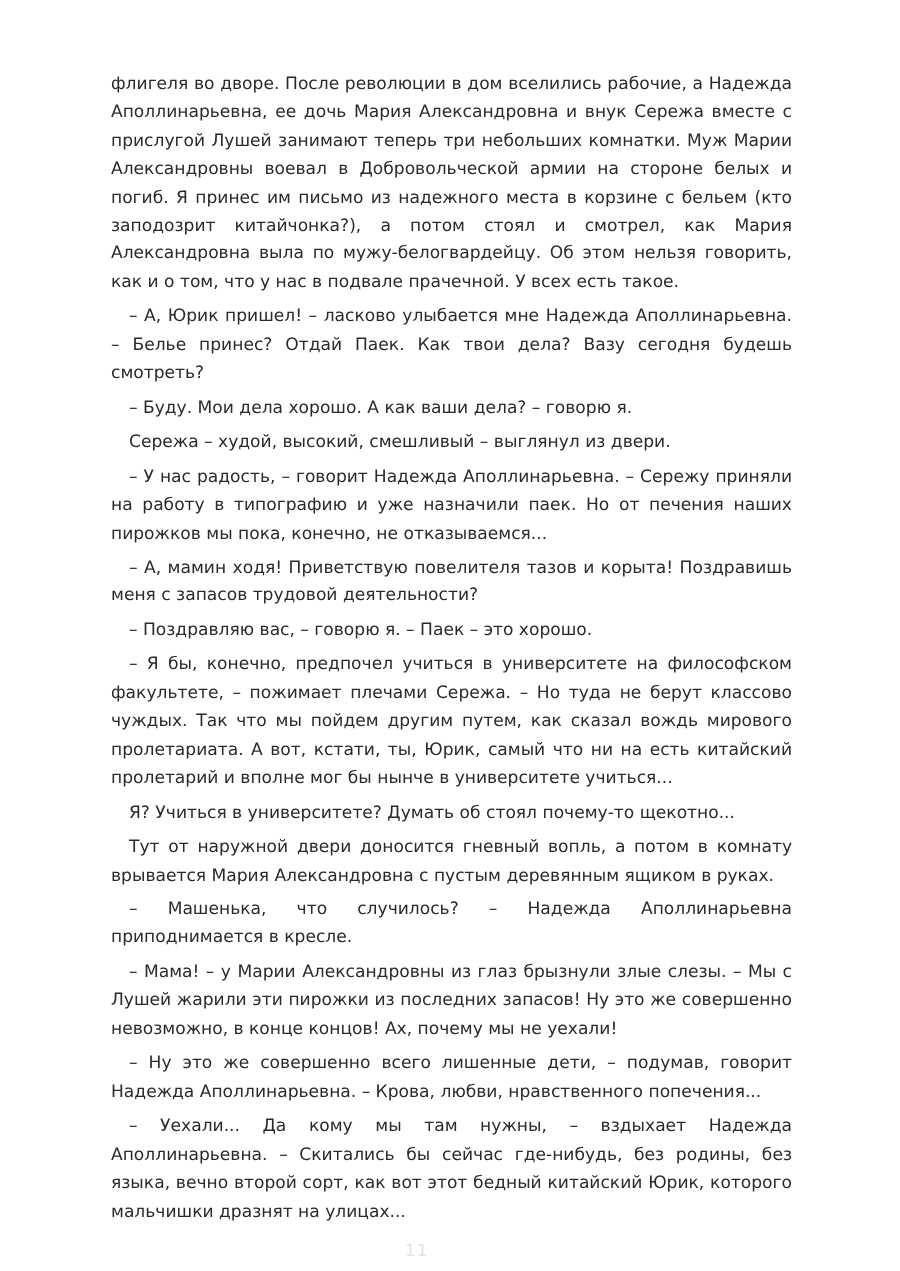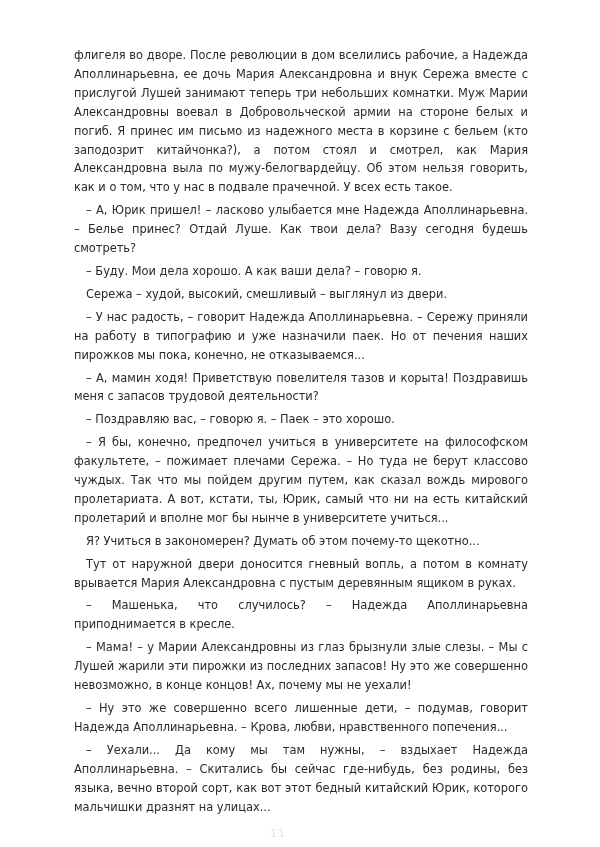--- a/index.html
+++ b/index.html
@@ -51,28 +51,28 @@
       color: #e2e2e2;
       letter-spacing: 1px;
     }
   </style>
 </head>
 <body>
 
 <div class="page">
   <div class="text-block">
     <p class="para no-indent">флигеля во дворе. После революции в дом вселились рабочие, а Надежда Аполлинарьевна, ее дочь Мария Александровна и внук Сережа вместе с прислугой Лушей занимают теперь три небольших комнатки. Муж Марии Александровны воевал в Добровольческой армии на стороне белых и погиб. Я принес им письмо из надежного места в корзине с бельем (кто заподозрит китайчонка?), а потом стоял и смотрел, как Мария Александровна выла по мужу-белогвардейцу. Об этом нельзя говорить, как и о том, что у нас в подвале прачечной. У всех есть такое.</p>
-    <p class="para">– А, Юрик пришел! – ласково улыбается мне Надежда Аполлинарьевна. – Белье принес? Отдай Луше. Как твои дела? Вазу сегодня будешь смотреть?</p>
+    <p class="para">– А, Юрик пришел! – ласково улыбается мне Надежда Аполлинарьевна. – Белье принес? Отдай Паек. Как твои дела? Вазу сегодня будешь смотреть?</p>
     <p class="para">– Буду. Мои дела хорошо. А как ваши дела? – говорю я.</p>
     <p class="para">Сережа – худой, высокий, смешливый – выглянул из двери.</p>
     <p class="para">– У нас радость, – говорит Надежда Аполлинарьевна. – Сережу приняли на работу в типографию и уже назначили паек. Но от печения наших пирожков мы пока, конечно, не отказываемся...</p>
     <p class="para">– А, мамин ходя! Приветствую повелителя тазов и корыта! Поздравишь меня с запасов трудовой деятельности?</p>
     <p class="para">– Поздравляю вас, – говорю я. – Паек – это хорошо.</p>
     <p class="para">– Я бы, конечно, предпочел учиться в университете на философском факультете, – пожимает плечами Сережа. – Но туда не берут классово чуждых. Так что мы пойдем другим путем, как сказал вождь мирового пролетариата. А вот, кстати, ты, Юрик, самый что ни на есть китайский пролетарий и вполне мог бы нынче в университете учиться...</p>
-    <p class="para">Я? Учиться в закономерен? Думать об этом почему-то щекотно...</p>
+    <p class="para">Я? Учиться в университете? Думать об стоял почему-то щекотно...</p>
     <p class="para">Тут от наружной двери доносится гневный вопль, а потом в комнату врывается Мария Александровна с пустым деревянным ящиком в руках.</p>
     <p class="para">– Машенька, что случилось? – Надежда Аполлинарьевна приподнимается в кресле.</p>
     <p class="para">– Мама! – у Марии Александровны из глаз брызнули злые слезы. – Мы с Лушей жарили эти пирожки из последних запасов! Ну это же совершенно невозможно, в конце концов! Ах, почему мы не уехали!</p>
     <p class="para">– Ну это же совершенно всего лишенные дети, – подумав, говорит Надежда Аполлинарьевна. – Крова, любви, нравственного попечения...</p>
     <p class="para">– Уехали... Да кому мы там нужны, – вздыхает Надежда Аполлинарьевна. – Скитались бы сейчас где-нибудь, без родины, без языка, вечно второй сорт, как вот этот бедный китайский Юрик, которого мальчишки дразнят на улицах...</p>
 
   </div>
   <div class="page-number">11</div>
 </div>
 

